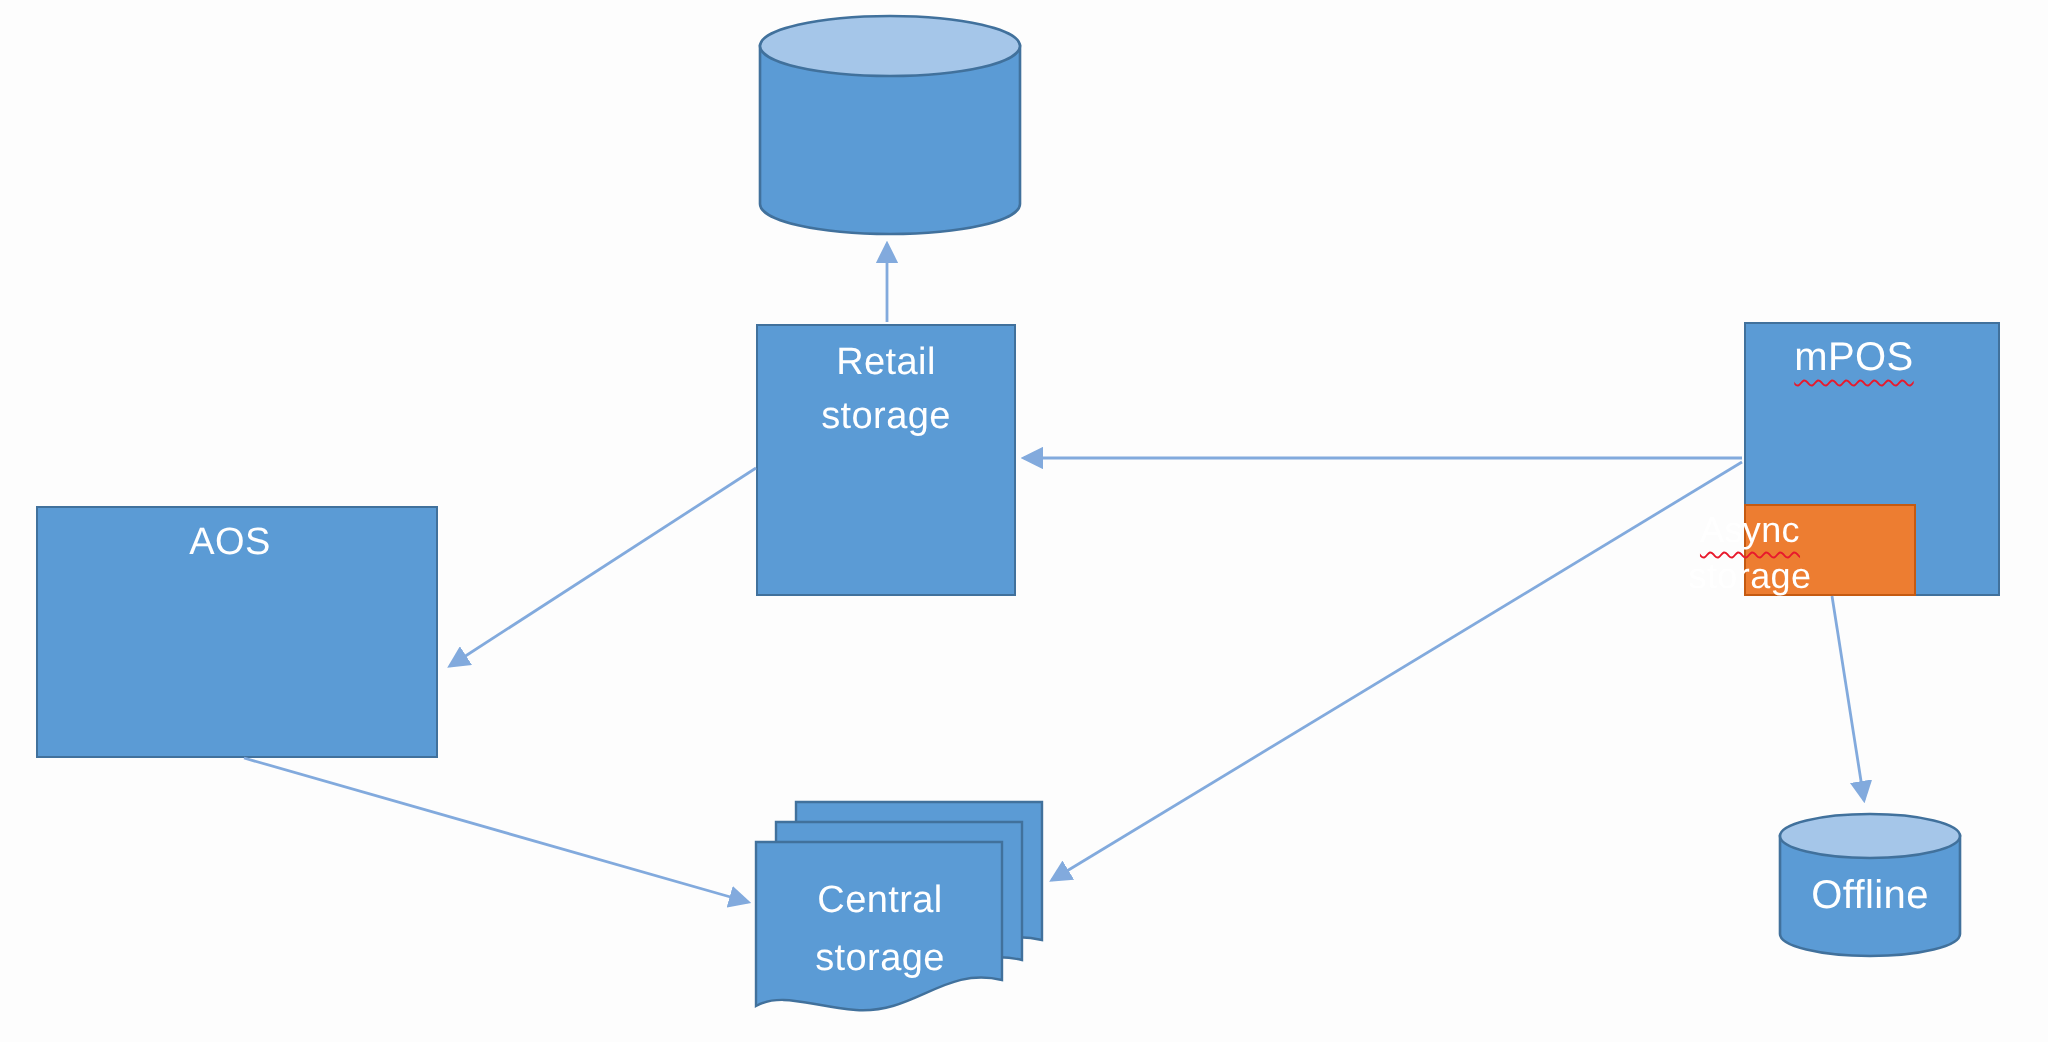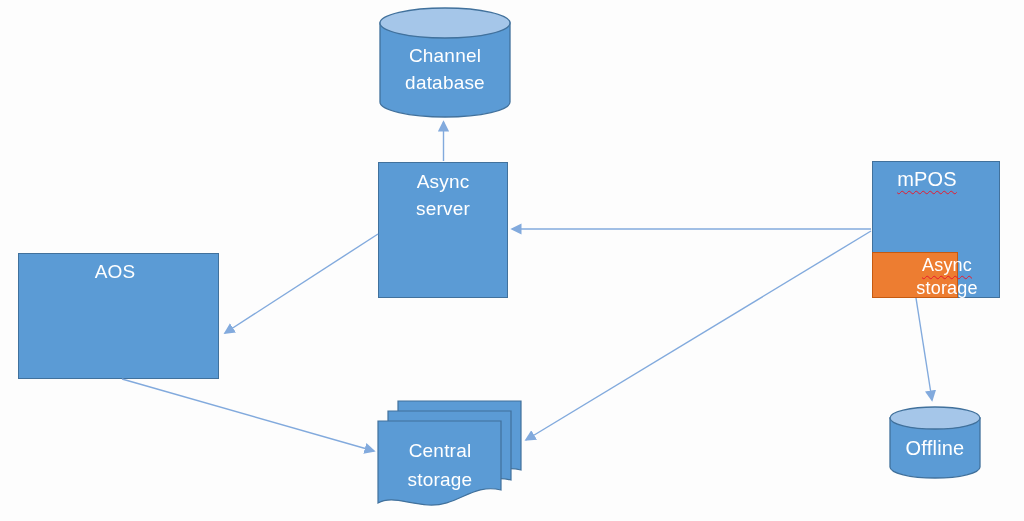--- a/index.html
+++ b/index.html
@@ -87,31 +87,30 @@
       </marker>
     </defs>
     <line x1="443.5" y1="161" x2="443.5" y2="122" stroke="#82aadd" stroke-width="1.4" marker-end="url(#arrowhead)"></line>
     <line x1="871" y1="229" x2="512" y2="229" stroke="#82aadd" stroke-width="1.4" marker-end="url(#arrowhead)"></line>
     <line x1="378" y1="234" x2="225" y2="333" stroke="#82aadd" stroke-width="1.4" marker-end="url(#arrowhead)"></line>
     <line x1="122" y1="379" x2="374" y2="451" stroke="#82aadd" stroke-width="1.4" marker-end="url(#arrowhead)"></line>
     <line x1="871" y1="231" x2="526" y2="440" stroke="#82aadd" stroke-width="1.4" marker-end="url(#arrowhead)"></line>
     <line x1="916" y1="298" x2="932" y2="400" stroke="#82aadd" stroke-width="1.4" marker-end="url(#arrowhead)"></line>
   </svg>
 
-  <div class="node-label" style="left:380px; top:42px; width:130px;">Channel database</div>
 
-  <div class="node-label" style="left:398px; top:168px; width:90px;">Async server</div>
+  <div class="node-label" style="left:398px; top:168px; width:90px;">Retail storage</div>
 
   <div class="node-label" style="left:18px; top:258px; width:194px;">AOS</div>
 
   <div class="node-label" style="left:872px; top:166px; width:110px; font-size:20px;">
     <span class="squiggle-inline">mPOS</span>
   </div>
 
-  <div class="node-label two-line" style="left:896px; top:254px; width:102px; font-size:18px; line-height:23px;">
+  <div class="node-label two-line" style="left:824px; top:254px; width:102px; font-size:18px; line-height:23px;">
     <span class="squiggle-inline">Async</span>
     <span>storage</span>
   </div>
 
   <div class="node-label" style="left:385px; top:436px; width:110px; line-height:29px;">Central storage</div>
 
   <div class="node-label" style="left:890px; top:435px; width:90px; font-size:20px;">Offline</div>
 
 </div>
 

